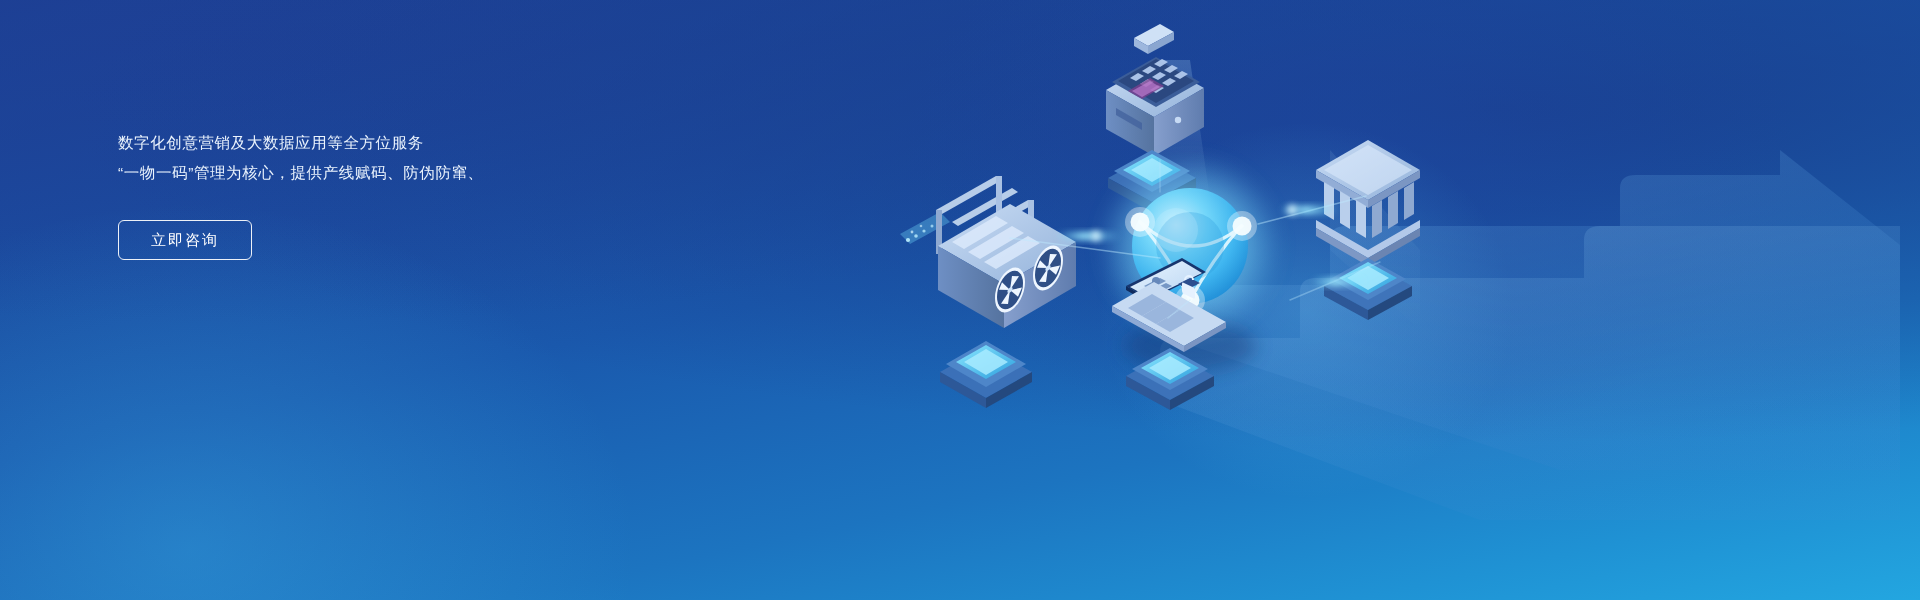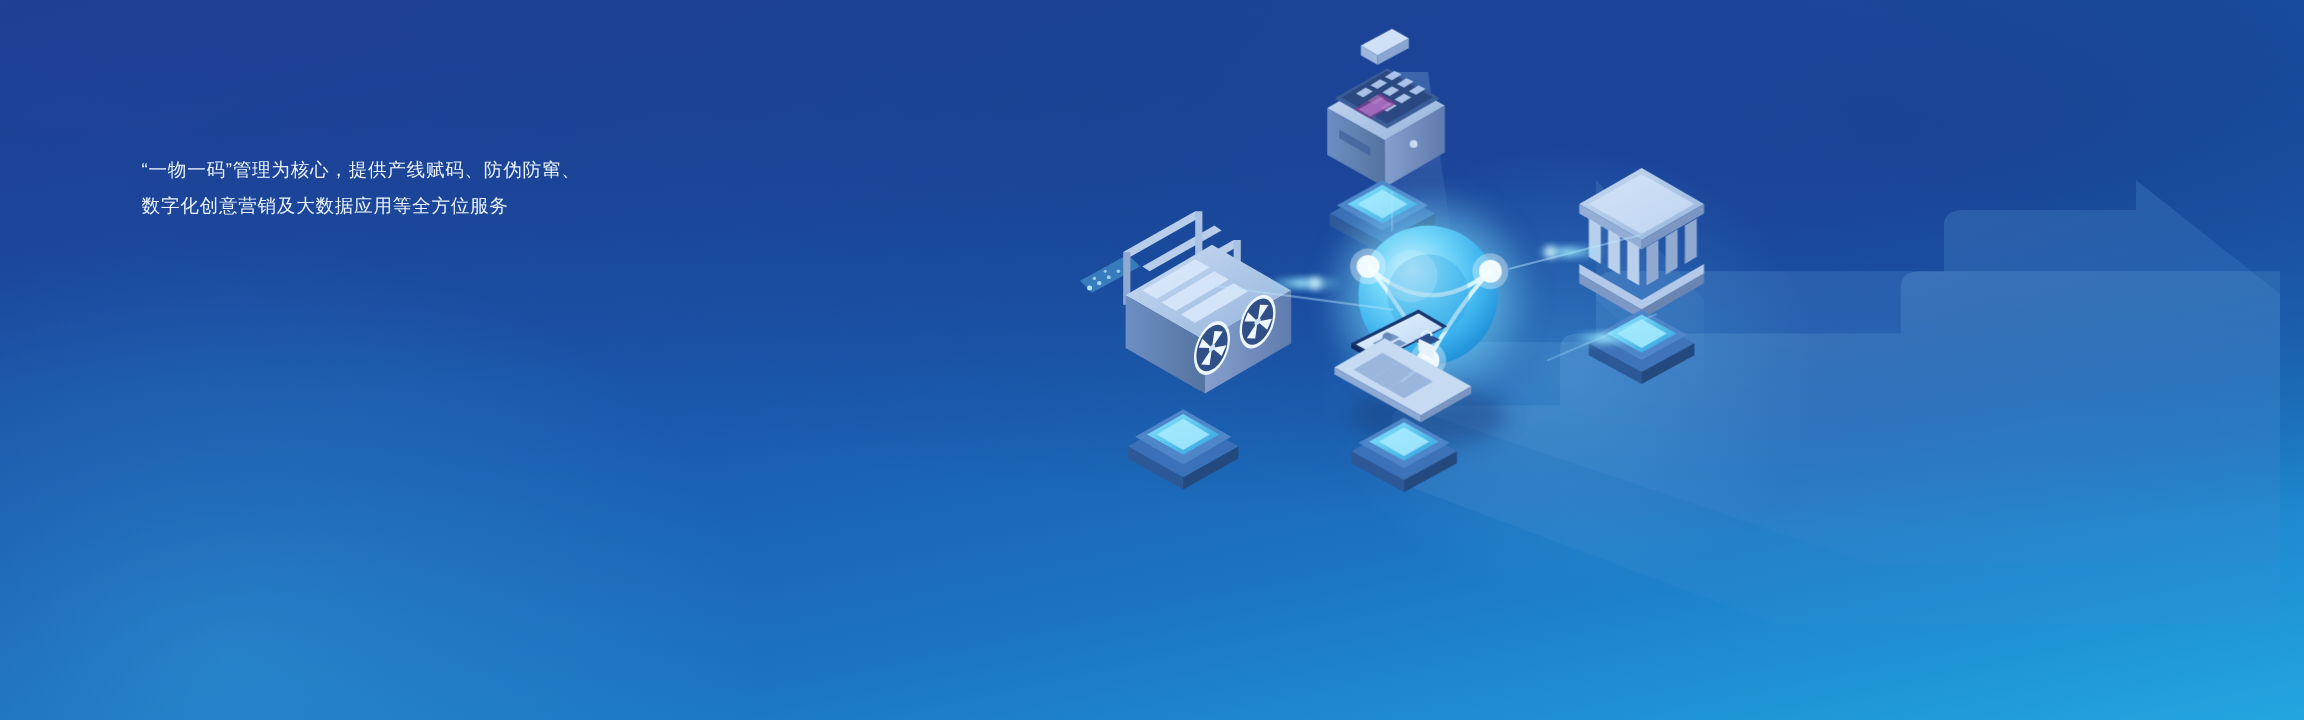--- a/index.html
+++ b/index.html
@@ -53,23 +53,24 @@
 <body>
 
 <div class="banner">
 
   <div class="glow glow-tr"></div>
   <div class="glow glow-bl"></div>
   <div class="glow glow-core"></div>
 
   <div class="copy">
     <p class="sub">
+      <span class="sub-line">数字化创意营销及大数据应用等全方位服务</span>
       <span class="sub-line">“一物一码”管理为核心，提供产线赋码、防伪防窜、</span>
-      <span class="sub-line">数字化创意营销及大数据应用等全方位服务</span>
     </p>
+    <button class="cta">立即咨询</button>
   </div>
 
   <div class="art">
     <svg viewBox="0 0 1060 600" xmlns="http://www.w3.org/2000/svg">
       <defs>
         <linearGradient id="plat" x1="0" y1="0" x2="0.6" y2="1">
           <stop offset="0%" stop-color="#79b6e6" stop-opacity="0.55"></stop>
           <stop offset="55%" stop-color="#4f94d8" stop-opacity="0.38"></stop>
           <stop offset="100%" stop-color="#3d83ce" stop-opacity="0.22"></stop>
         </linearGradient>

